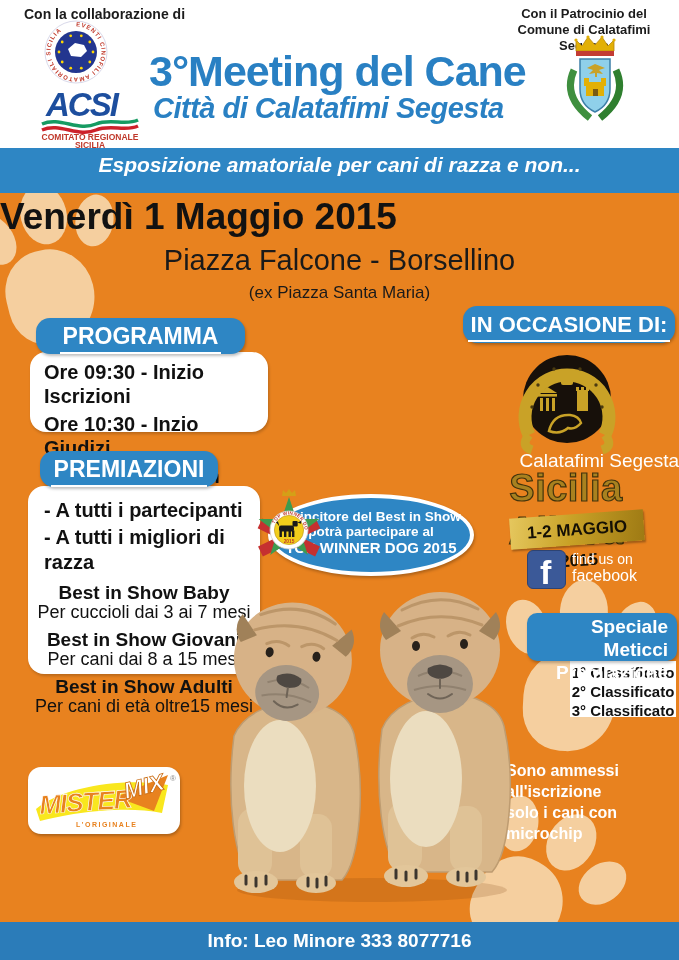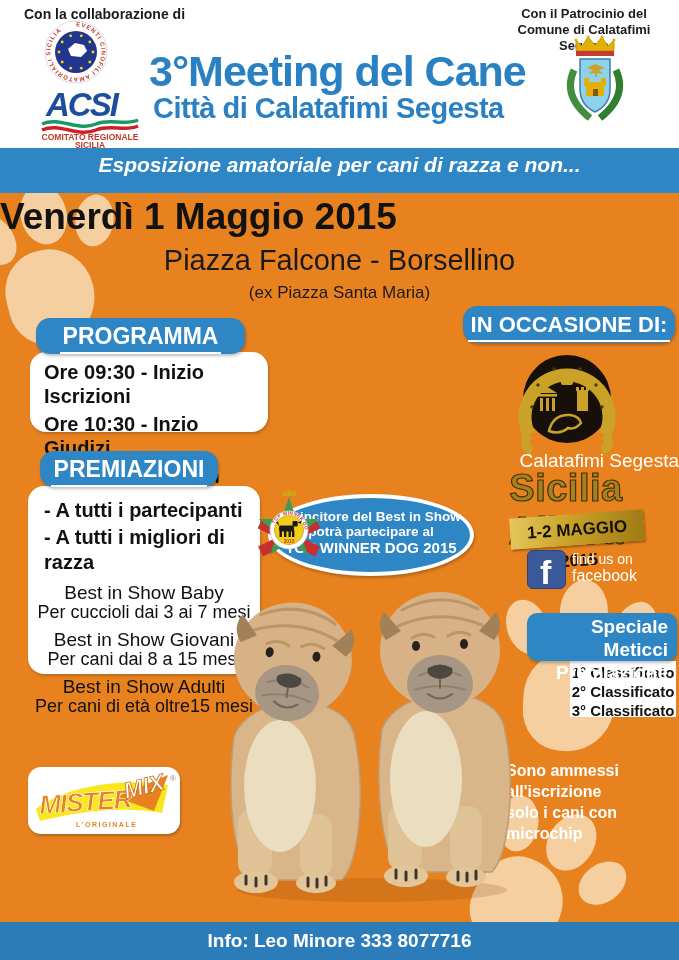--- a/index.html
+++ b/index.html
@@ -6,21 +6,21 @@
   .poster{
     position:relative;width:679px;height:960px;overflow:hidden;
     background:#E8821F;font-family:"Liberation Sans",sans-serif;
   }
   .abs{position:absolute;}
   
   .header-white{left:0;top:0;width:679px;height:148px;background:#ffffff;z-index:2;}
   .collab{left:24px;top:6px;font-size:14px;font-weight:bold;color:#1b1b1b;}
   .patrocinio{left:492px;top:6px;width:184px;text-align:center;font-size:13px;font-weight:bold;color:#1b1b1b;line-height:16px;}
   .title1{left:149px;top:47px;font-size:43px;font-weight:bold;color:#2980C3;letter-spacing:-1px;}
-  .title2{left:153px;top:92px;font-size:29px;font-weight:bold;color:#2980C3;letter-spacing:-0.5px;}
+  .title2{left:153px;top:92px;font-size:29px;font-weight:bold;color:#2980C3;letter-spacing:-0.5px;font-style:italic;}
   
   .band{left:0;top:148px;width:679px;height:45px;background:#2E86C4;z-index:2;
         color:#fff;font-size:21px;font-style:italic;font-weight:bold;
         text-align:center;line-height:34px;}
   
   .date{left:0;top:196px;width:679px;text-align:left;font-size:37px;font-weight:bold;color:#121212;z-index:2;}
   .location{left:0;top:244px;width:679px;text-align:center;font-size:29px;color:#1a1a1a;z-index:2;}
   .loc-note{left:0;top:283px;width:679px;text-align:center;font-size:17px;color:#1a1a1a;z-index:2;}
   
   .paw{z-index:1;}
@@ -32,21 +32,21 @@
   .white-panel{background:#fff;border-radius:16px;z-index:2;box-shadow:1px 2px 3px rgba(0,0,0,0.2);}
   .prog-hdr{left:36px;top:318px;width:209px;height:36px;font-size:23px;line-height:36px;}
   .prog-panel{left:30px;top:352px;width:238px;height:80px;}
   .prog-panel .line{margin:4px 0 0 14px;font-size:20px;font-weight:bold;color:#111;line-height:24px;}
   .prog-panel .line:first-child{margin-top:8px;}
   .prem-hdr{left:40px;top:451px;width:178px;height:36px;font-size:23px;line-height:36px;}
   .prem-panel{left:28px;top:486px;width:232px;height:188px;}
   .prem-item{margin:2px 0 0 16px;font-size:20px;font-weight:bold;color:#111;line-height:25px;}
   .prem-item.first{margin-top:12px;}
   .cat{width:232px;text-align:center;}
-  .cat .t{font-size:19px;font-weight:normal;color:#111;line-height:20px;margin-top:8px;}
+  .cat .t{font-size:19px;font-weight:bold;color:#111;line-height:20px;margin-top:8px;}
   .cat .d{font-size:18px;color:#111;line-height:19px;}
   
   .winner-ellipse{left:268px;top:494px;width:198px;height:74px;background:#2E86C4;border:4px solid #fff;
      border-radius:50%;z-index:4;text-align:center;color:#fff;box-shadow:1px 2px 3px rgba(0,0,0,0.25);}
   .winner-ellipse .l1{font-size:13.5px;font-weight:bold;margin-top:11px;line-height:15px;}
   .winner-ellipse .l2{font-size:13.5px;font-weight:bold;line-height:15px;}
   .winner-ellipse .l3{font-size:15px;font-weight:bold;line-height:18px;}
   
   .occ-hdr{left:463px;top:306px;width:212px;height:37px;font-size:22px;line-height:37px;}
   .place{left:455px;top:450px;width:224px;text-align:right;color:#fff;font-size:19px;z-index:2;}

